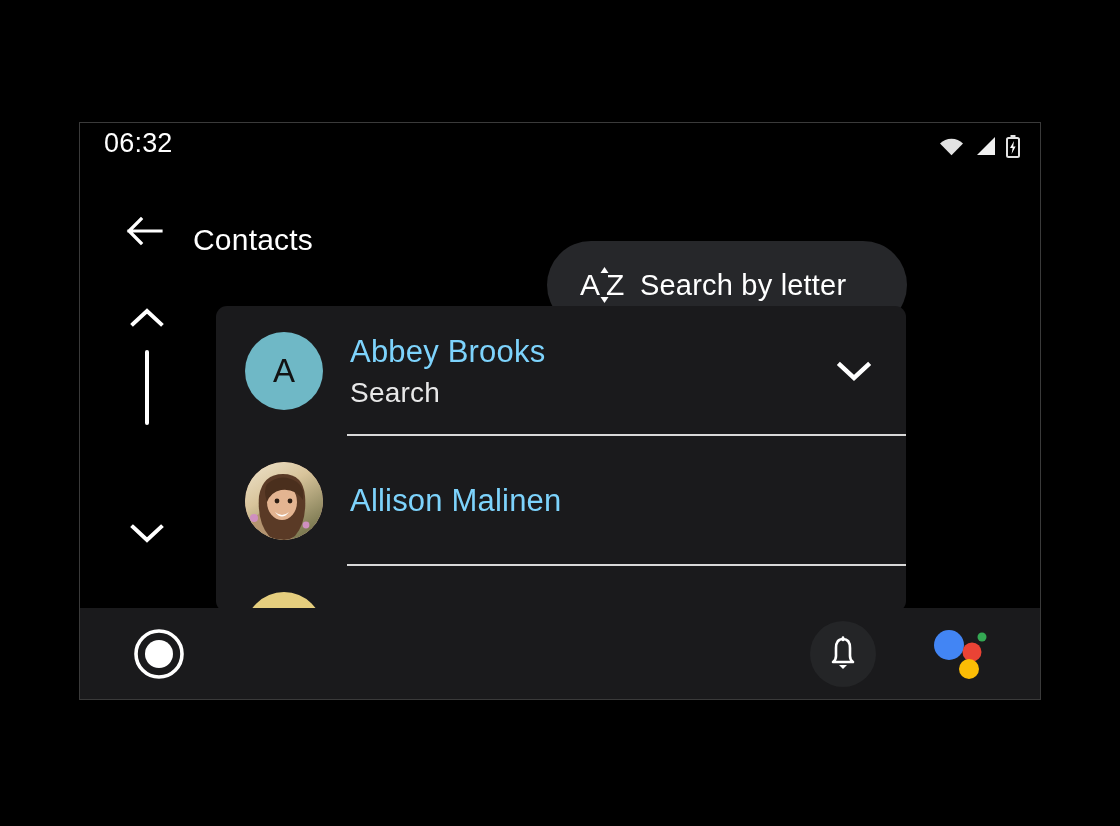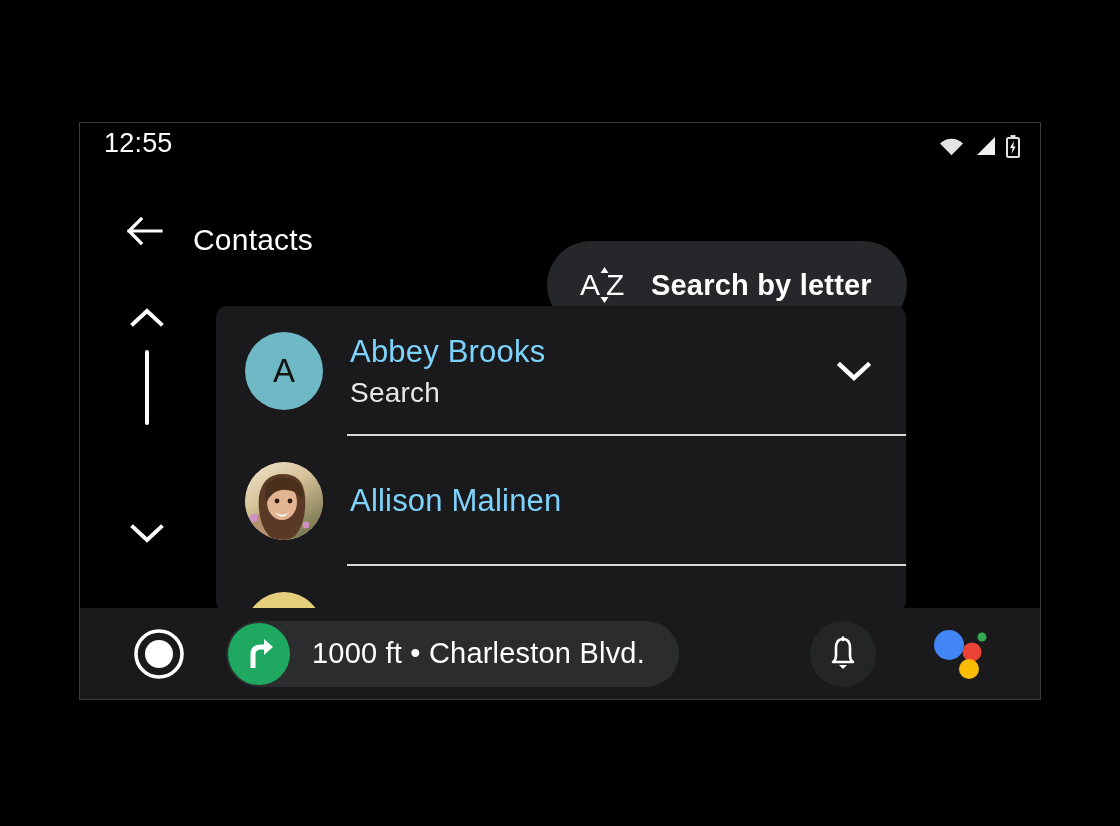--- a/index.html
+++ b/index.html
@@ -88,26 +88,25 @@
     cursor: pointer;
   }
   #az-icon-wrap {
     width: 52px;
     height: 46px;
     margin-left: 33px;
     position: relative;
     flex: none;
   }
   #search-pill-label {
-    margin-left: 19px;
+    margin-left: 8px;
     font-size: 29px;
     color: #ffffff;
     letter-spacing: 0.2px;
     white-space: nowrap;
-    font-weight: bold;
   }
 
   
   #scroll-rail {
     position: absolute;
     left: 38px;
     top: 180px;
     width: 58px;
     height: 300px;
   }
@@ -276,21 +275,21 @@
     height: 56px;
     cursor: pointer;
   }
 </style>
 </head>
 <body>
 
 <div id="device-frame">
 
   <div id="status-bar">
-    <div id="status-time">12:55</div>
+    <div id="status-time">06:32</div>
     <div id="status-icons">
       <svg class="status-ico" width="25" height="19" viewBox="0 0 25 19">
         <path d="M12.5 18.2 L1 6.6 A16.3 16.3 0 0 1 24 6.6 Z" fill="#e3e3e3"></path>
       </svg>
       <svg class="status-ico" width="22" height="19" viewBox="0 0 22 19">
         <path d="M21 0 L21 18 L3 18 Z" fill="#f0f0f0"></path>
       </svg>
       <svg class="status-ico" width="14" height="23" viewBox="0 0 14 23">
         <rect x="1" y="3" width="12" height="19" rx="1.5" fill="none" stroke="#e3e3e3" stroke-width="2"></rect>
         <rect x="4.5" y="0" width="5" height="3" fill="#e3e3e3"></rect>
@@ -402,29 +401,20 @@
 
   <div id="bottom-bar">
 
     <div id="home-button">
       <svg width="52" height="52" viewBox="0 0 52 52">
         <circle cx="26" cy="26" r="23" fill="none" stroke="#ffffff" stroke-width="3.6"></circle>
         <circle cx="26" cy="26" r="14" fill="#ffffff"></circle>
       </svg>
     </div>
 
-    <div id="nav-pill">
-      <div id="nav-turn-icon">
-        <svg width="40" height="40" viewBox="0 0 40 40">
-          <path d="M14 34 L14 20 q0 -7 8 -7 L29 13" fill="none" stroke="#ffffff" stroke-width="5" stroke-linecap="butt"></path>
-          <path d="M25 5 L34 13 L25 21 Z" fill="#ffffff"></path>
-        </svg>
-      </div>
-      <div id="nav-pill-label">1000 ft • Charleston Blvd.</div>
-    </div>
 
     <div id="notification-button">
       <svg width="34" height="36" viewBox="0 0 34 36">
         <path d="M17 3 q7 0 7 9 v8 q0 4 3 6 H7 q3 -2 3 -6 v-8 q0 -9 7 -9 Z" fill="none" stroke="#ffffff" stroke-width="2.6" stroke-linejoin="round"></path>
         <path d="M17 1.5 L17 4" stroke="#ffffff" stroke-width="2.6" stroke-linecap="round"></path>
         <path d="M13 29 L21 29 L17 33 Z" fill="#ffffff"></path>
       </svg>
     </div>
 
     <div id="assistant-button">

